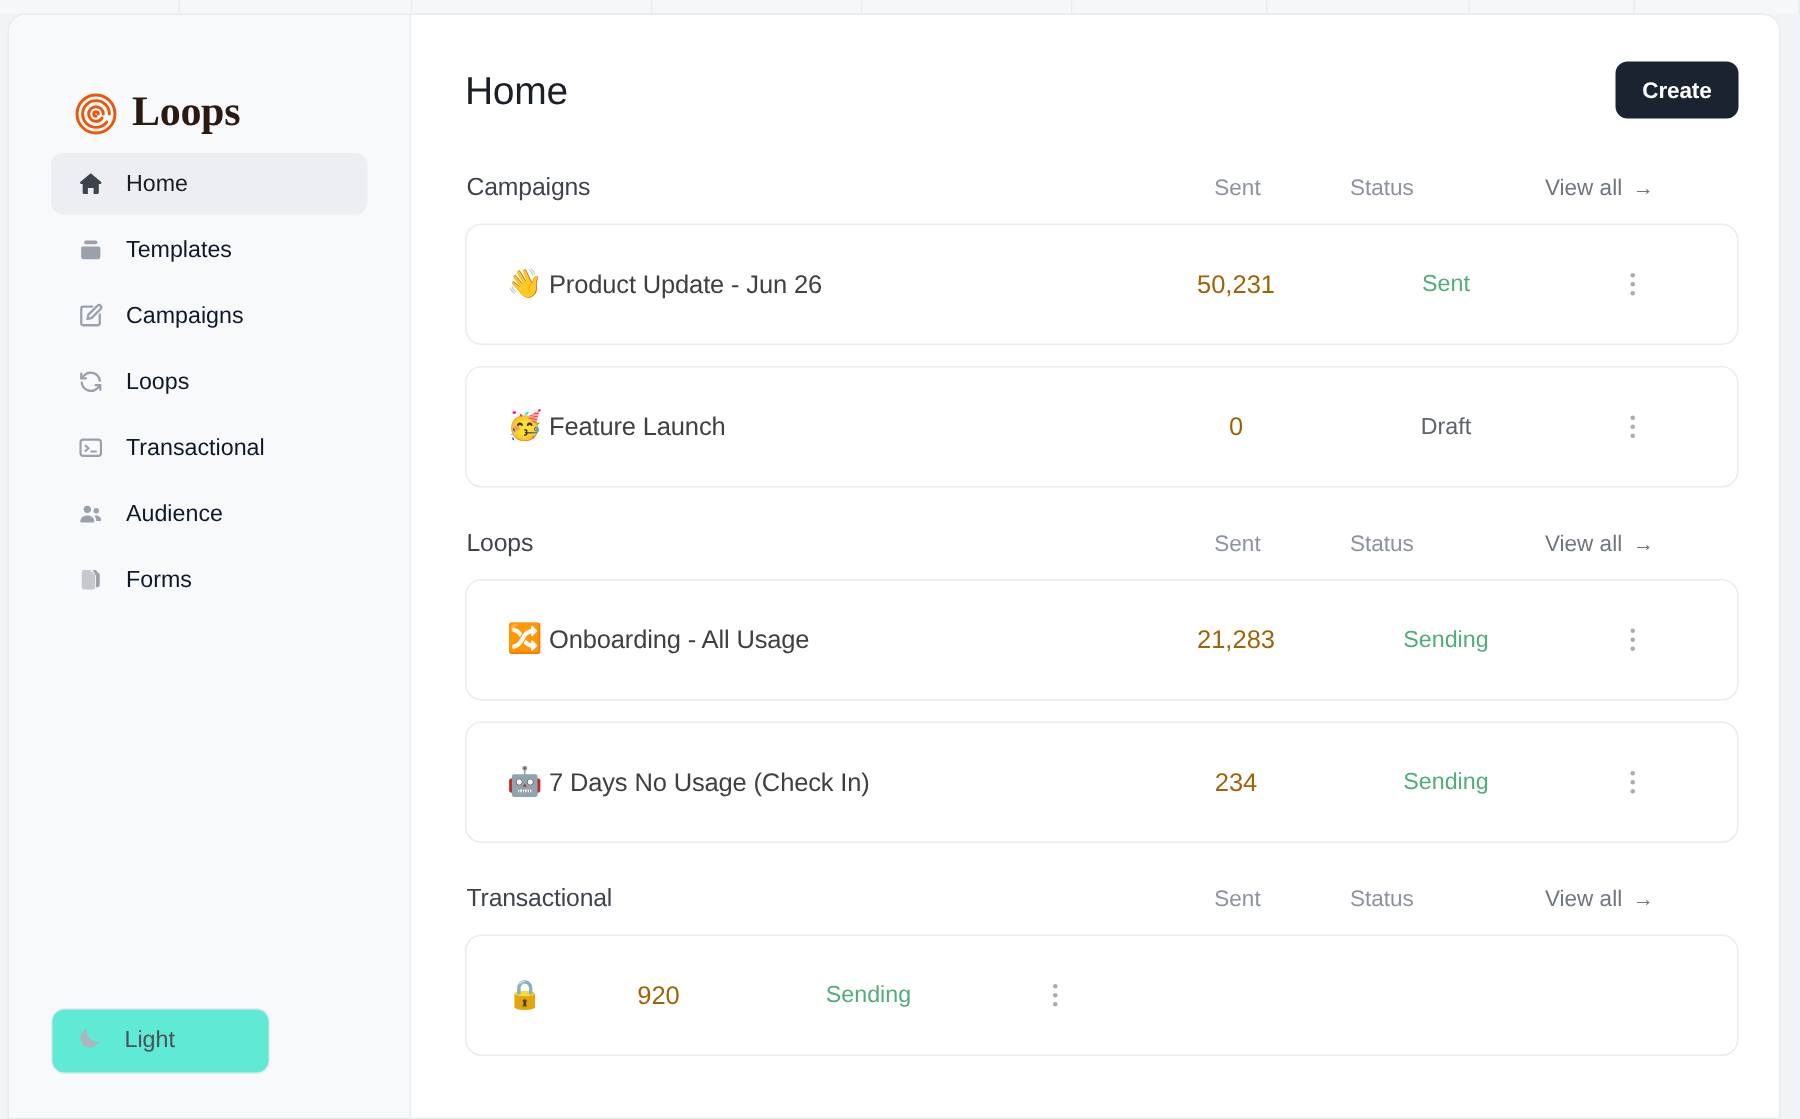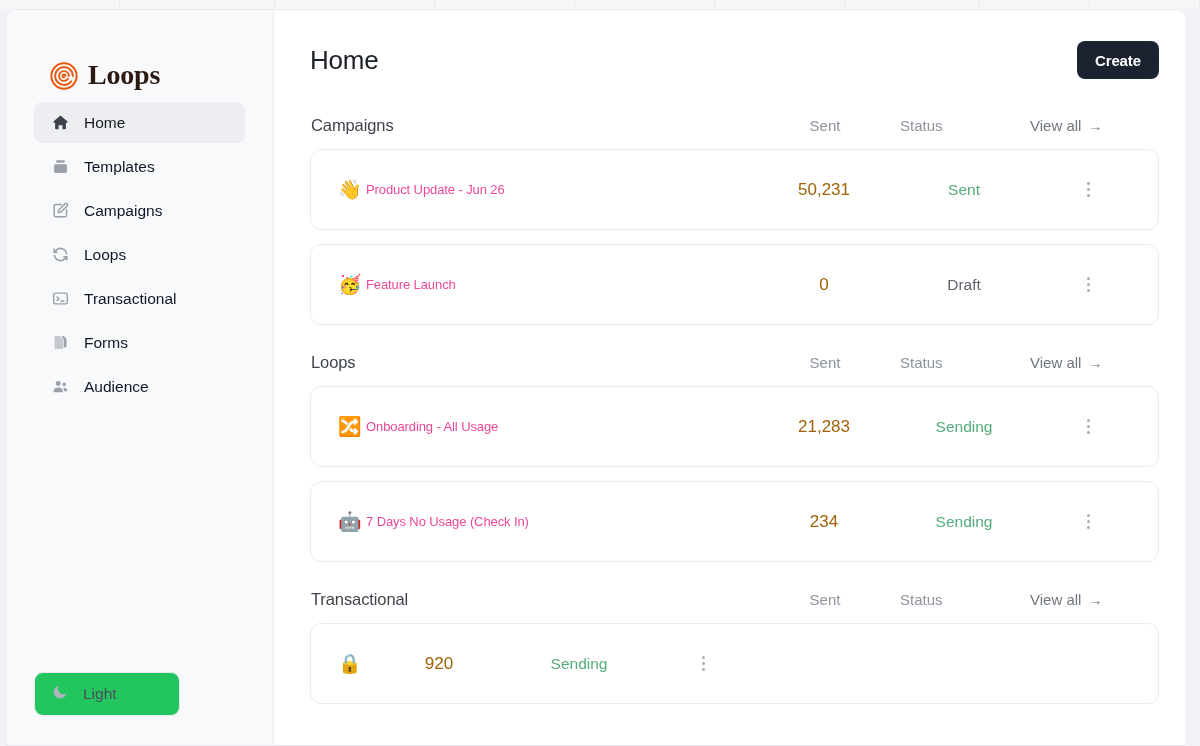--- a/index.html
+++ b/index.html
@@ -103,21 +103,21 @@
   .nav-label { line-height: 1; }
 
   .sidebar-spacer { flex: 1 1 auto; }
 
   .theme-toggle {
     margin: 0 28px 29px 28px;
     height: 44px;
     width: 146px;
     border: 1px solid #e7e9ed;
     border-radius: 9px;
-    background: #22c55e;
+    background: #5eead4;
     display: flex;
     align-items: center;
     gap: 14px;
     padding: 0 16px;
     cursor: pointer;
     color: #4b5059;
     font-size: 15.5px;
   }
   .theme-toggle .nav-icon { color: #aeb4bd; }
 
@@ -207,22 +207,22 @@
   .row-emoji {
     font-size: 19px;
     width: 26px;
     flex: 0 0 26px;
     line-height: 1;
     display: flex;
     align-items: center;
   }
   .row-name {
     flex: 1 1 auto;
-    font-size: 13px;
-    color: #ec4899;
+    font-size: 17px;
+    color: #404040;
     letter-spacing: -0.1px;
     padding-left: 2px;
   }
   .row-sent {
     width: 150px;
     text-align: center;
     font-size: 17px;
     color: #a16207;
   }
   .row-status {
@@ -335,37 +335,37 @@
             <rect x="3.4" y="5.2" width="17.2" height="13.6" rx="2.2"></rect>
             <path d="M7.6 10.2 10.2 12.4 7.6 14.6M12.4 15.2h4"></path>
           </svg>
         </span>
         <span class="nav-label">Transactional</span>
       </div>
 
       <div class="nav-item">
         <span class="nav-icon">
           <svg viewBox="0 0 24 24" width="19" height="19" fill="currentColor" aria-hidden="true">
-            <path d="M6.2 3.8h5.4l4.2 4.2v10.4a1.8 1.8 0 0 1-1.8 1.8H6.2a1.8 1.8 0 0 1-1.8-1.8V5.6a1.8 1.8 0 0 1 1.8-1.8Z" opacity="0.55"></path>
-            <path d="M13.6 3.8h2.4l3.6 3.6v9.2a1.8 1.8 0 0 1-1.8 1.8h-1.4V8.6Z"></path>
-          </svg>
-        </span>
-        <span class="nav-label">Forms</span>
-      </div>
-
-      <div class="nav-item">
-        <span class="nav-icon">
-          <svg viewBox="0 0 24 24" width="19" height="19" fill="currentColor" aria-hidden="true">
             <circle cx="9.1" cy="8.3" r="3.1"></circle>
             <path d="M3.2 18.4c0-3.1 2.7-5 5.9-5s5.9 1.9 5.9 5a.9.9 0 0 1-.9.9H4.1a.9.9 0 0 1-.9-.9Z"></path>
             <circle cx="16.7" cy="9.4" r="2.3"></circle>
             <path d="M15.2 13.6c2.8-.5 5.6.9 5.6 3.6a.8.8 0 0 1-.8.8h-3.4c0-1.8-.6-3.3-1.4-4.4Z"></path>
           </svg>
         </span>
         <span class="nav-label">Audience</span>
+      </div>
+
+      <div class="nav-item">
+        <span class="nav-icon">
+          <svg viewBox="0 0 24 24" width="19" height="19" fill="currentColor" aria-hidden="true">
+            <path d="M6.2 3.8h5.4l4.2 4.2v10.4a1.8 1.8 0 0 1-1.8 1.8H6.2a1.8 1.8 0 0 1-1.8-1.8V5.6a1.8 1.8 0 0 1 1.8-1.8Z" opacity="0.55"></path>
+            <path d="M13.6 3.8h2.4l3.6 3.6v9.2a1.8 1.8 0 0 1-1.8 1.8h-1.4V8.6Z"></path>
+          </svg>
+        </span>
+        <span class="nav-label">Forms</span>
       </div>
 
     </nav>
 
     <div class="sidebar-spacer"></div>
 
     <div class="theme-toggle">
       <span class="nav-icon">
         <svg viewBox="0 0 24 24" width="18" height="18" fill="currentColor" aria-hidden="true">
           <path d="M20.3 14.6A8.6 8.6 0 0 1 9.4 3.7a8.6 8.6 0 1 0 10.9 10.9Z"></path>

